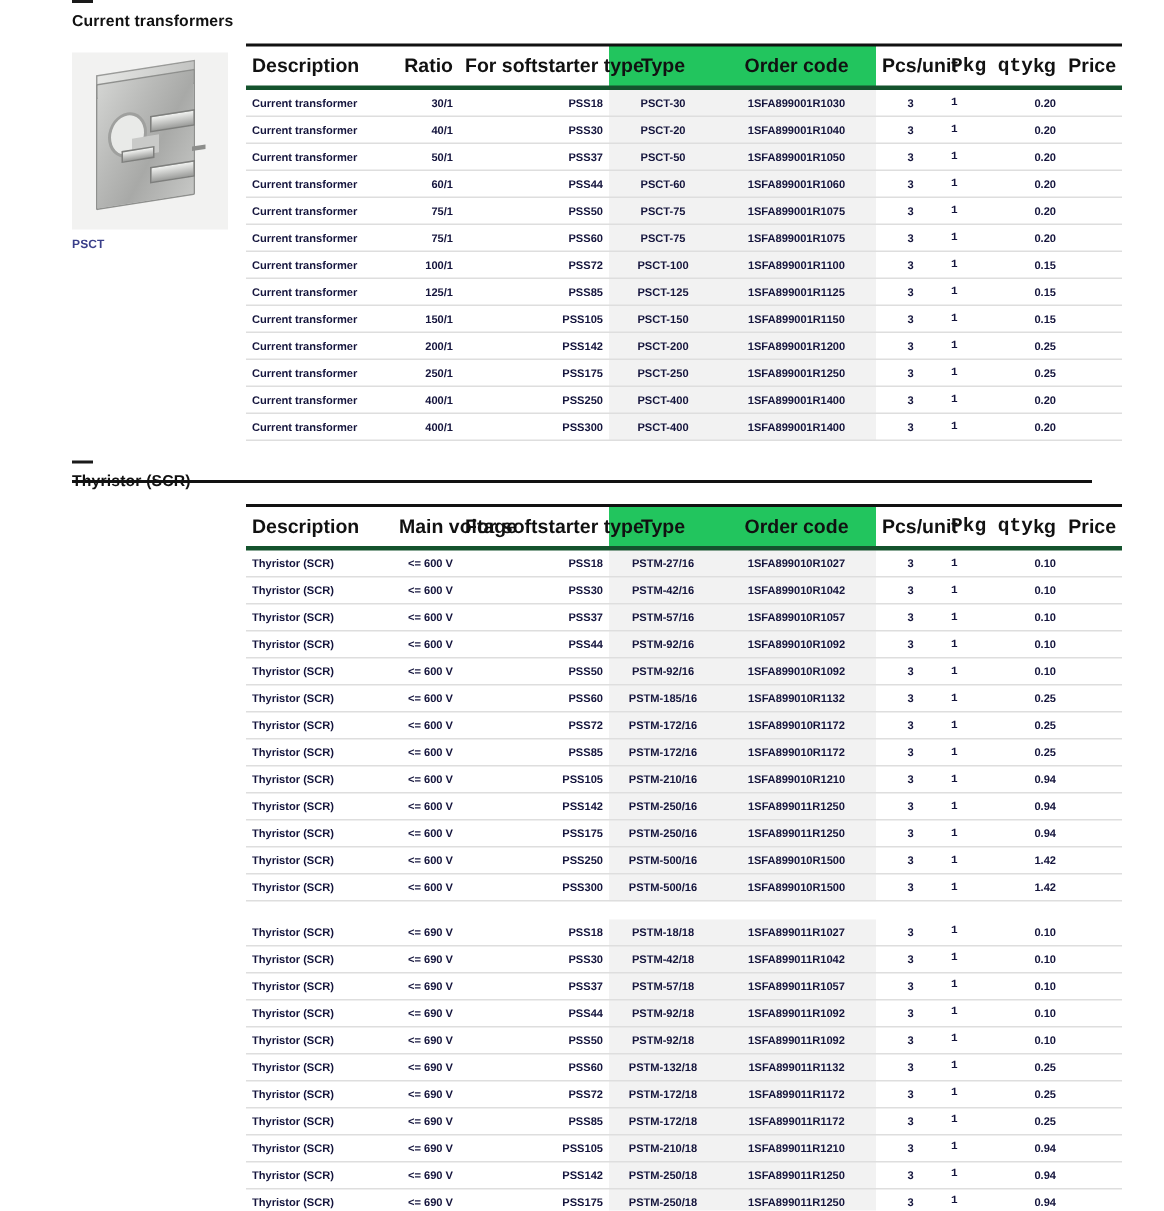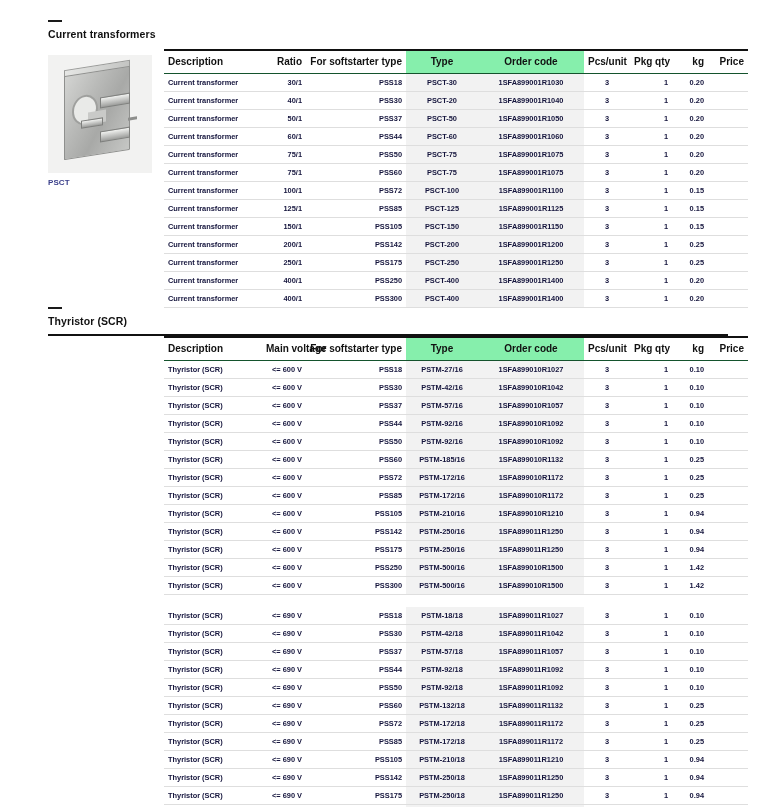--- a/index.html
+++ b/index.html
@@ -163,26 +163,26 @@
   .tbl-wrap {
     margin-left: 116px;
   }
   table.pt {
     border-collapse: collapse;
     width: 564px;
     table-layout: fixed;
     font-size: 7.4px;
   }
   table.pt thead th {
-    font-size: 10px;
+    font-size: 13px;
     font-weight: bold;
     color: #111111;
     padding: 5px 4px 6px 4px;
     border-top: 2.5px solid #111111;
-    border-bottom: 1px solid #14532d;
+    border-bottom: 3px solid #14532d;
     white-space: nowrap;
   }
   table.pt tbody td {
     padding: 4px 4px;
     border-bottom: 1px solid #dedede;
     color: #14143c;
     font-weight: bold;
     white-space: nowrap;
     height: 14px;
   }
@@ -193,39 +193,39 @@
   }
   table.pt tbody tr.spacer td.shade { background: #ffffff; }
 
   
   .c-desc  { text-align: left;  width: 98px; }
   .c-ratio { text-align: right; width: 44px; margin-left: 42px; }
   .c-soft  { text-align: right; width: 100px; }
   .c-type  { text-align: center; width: 72px; }
   .c-order { text-align: center; width: 106px; }
   .c-pcs   { text-align: center; width: 46px; }
-  .c-pkg   { text-align: right; width: 42px; }
+  .c-pkg   { text-align: left; width: 42px; font-family: Liberation Mono, monospace; }
   .c-kg    { text-align: right; width: 36px; }
   .c-price { text-align: right; width: 40px; }
 
   .shade { background: #f2f2f2; }
-  thead th.shade { background: #86efac; }
+  thead th.shade { background: #22c55e; }
 
   .tbl-end {
     border-top: 2.5px solid #111111;
     width: 680px;
     margin-top: 18px;
   }
 </style>
 </head>
 <body>
 
 <div class="page">
 
-  <div class="section" id="sec0" style="top:20px;">
+  <div class="section" id="sec0" style="top:0;">
     <div class="sec-dash"></div>
     <div class="sec-title">Current transformers</div>
 
     <div class="sec-body">
       <div class="photo-col">
         <div class="photo-frame ct-photo">
           <div class="ct-top"></div>
           <div class="ct-body"></div>
           <div class="ct-hole"></div>
           <div class="ct-label"></div>

